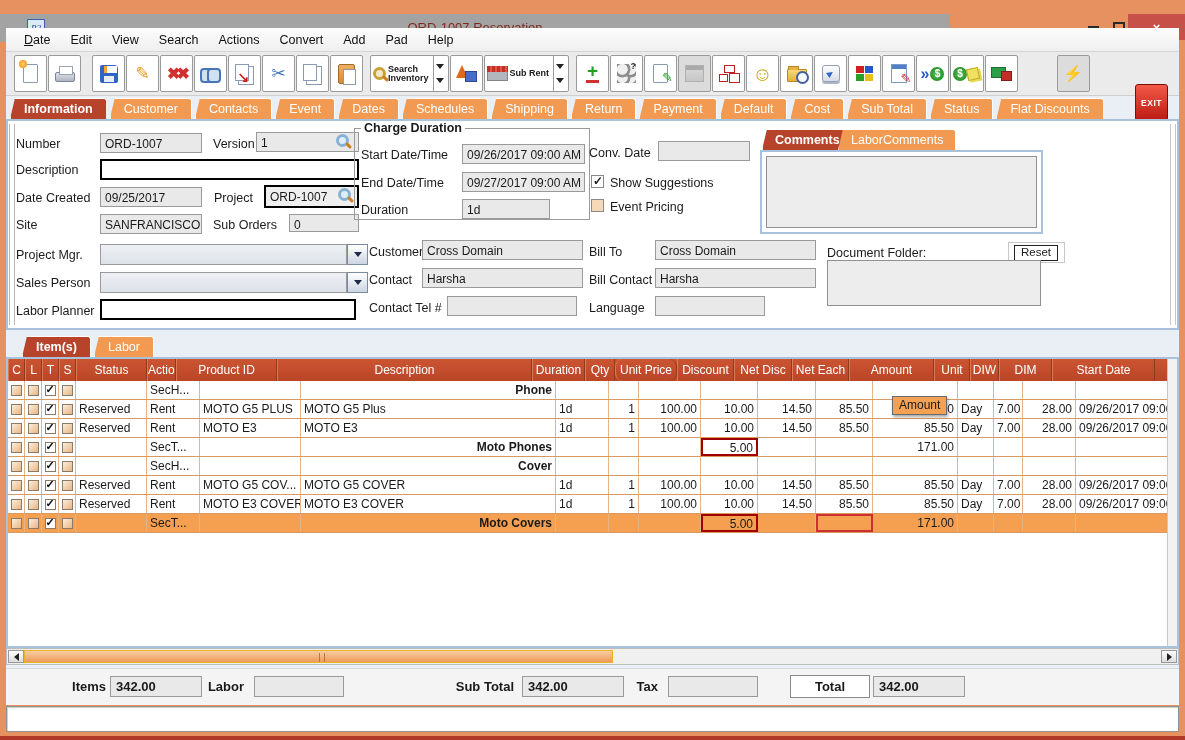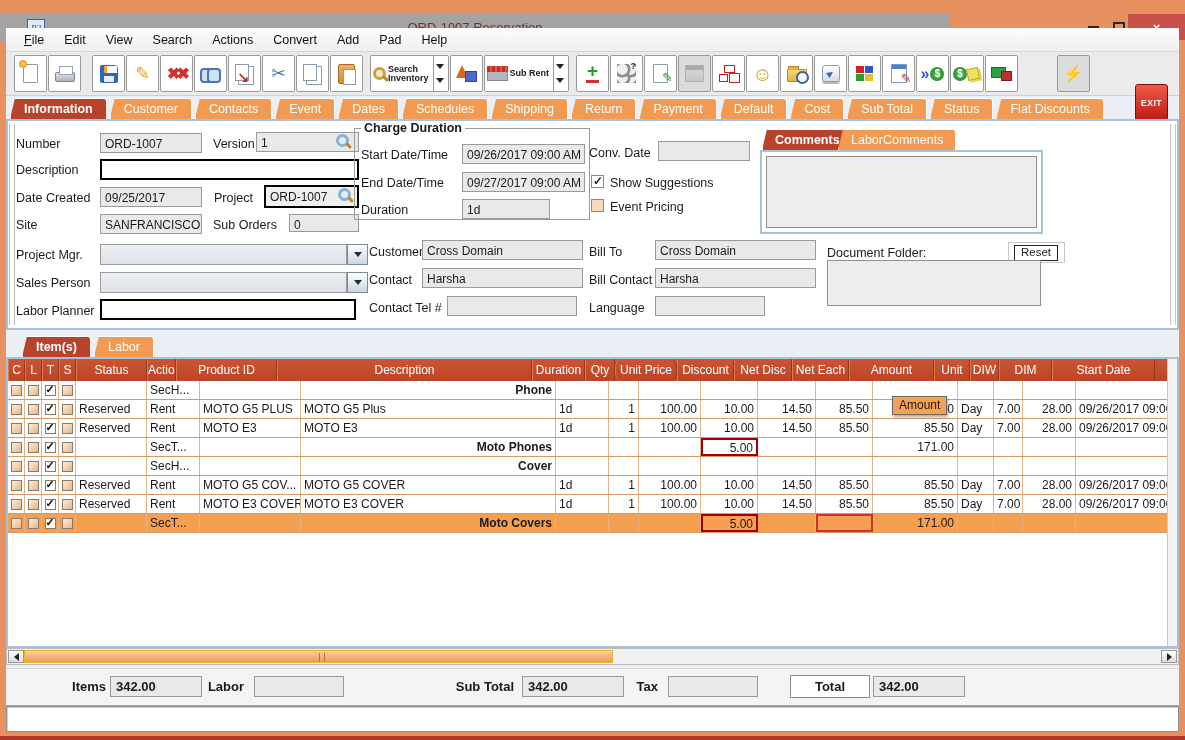--- a/index.html
+++ b/index.html
@@ -182,21 +182,21 @@
   <div class="win-btn wb-min">
       <i></i>
     </div>
   <div class="win-btn wb-max">
       <i></i>
     </div>
   <div class="win-btn wb-close">×</div>
 </div>
 
 <div class="menubar">
-    <span class="menu-item">File</span>
+    <span class="menu-item">Date</span>
     <span class="menu-item">Edit</span>
     <span class="menu-item">View</span>
     <span class="menu-item">Search</span>
     <span class="menu-item">Actions</span>
     <span class="menu-item">Convert</span>
     <span class="menu-item">Add</span>
     <span class="menu-item">Pad</span>
     <span class="menu-item">Help</span>
   </div>
 

